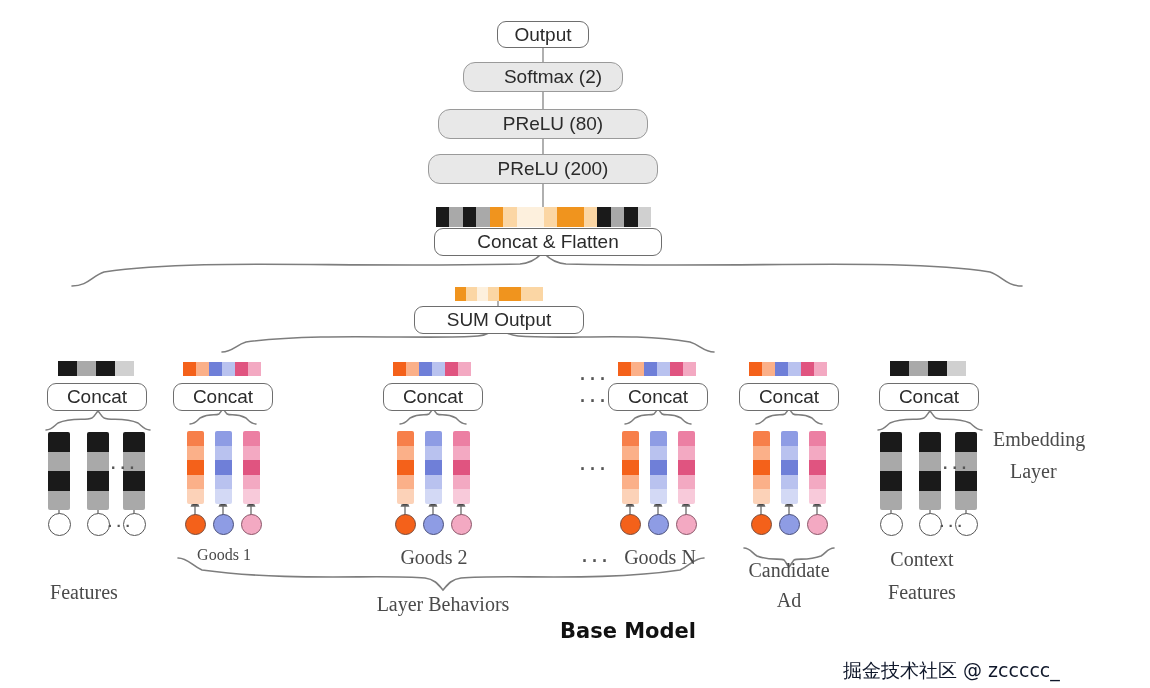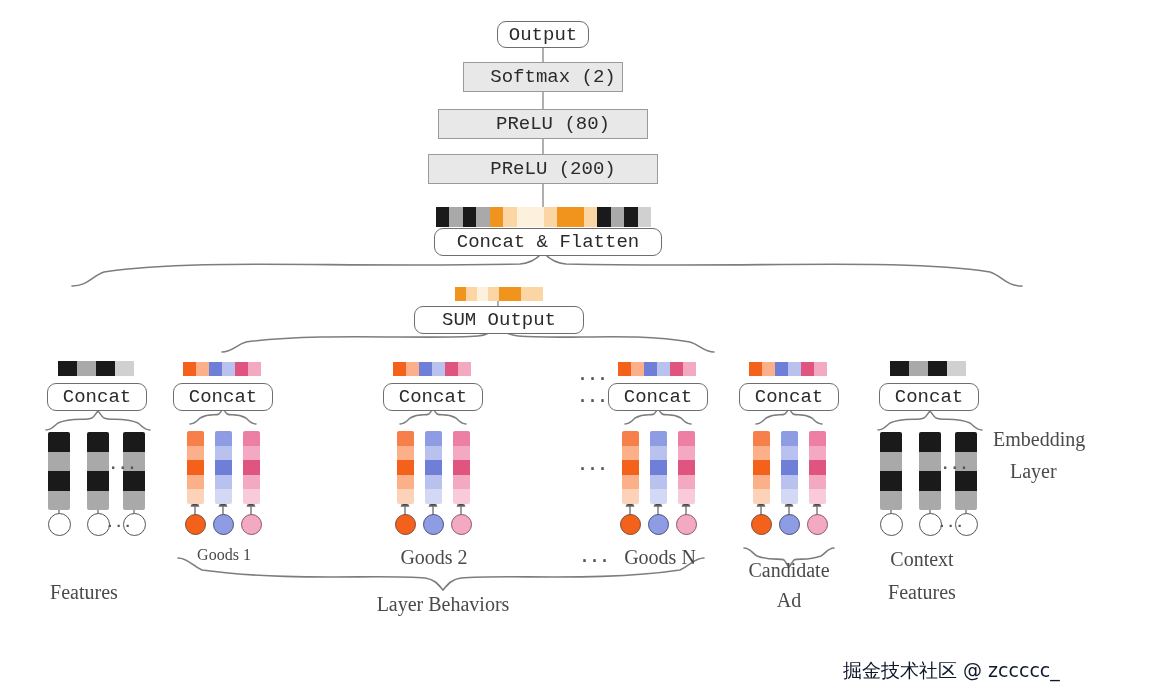--- a/index.html
+++ b/index.html
@@ -12,29 +12,29 @@
   #stage{position:relative;width:1150px;height:688px;}
 
   
   .node{
     position:absolute;
     box-sizing:border-box;
     display:flex;align-items:center;justify-content:center;
     background:#e8e8e8;
     border:1px solid #9a9a9a;
     color:#2b2b2b;
-    font-family:Liberation Mono, monospace;
+    font-family:Liberation Sans, sans-serif;
     white-space:nowrap;
   }
   .node.round{
     background:#ffffff;
     border:1.5px solid #6e6e6e;
     border-radius:9px;
   }
-  .node.rect{ border-radius:0;padding-left:20px; }
+  .node.rect{ border-radius:12px;padding-left:20px; }
 
   
   .txt{
     position:absolute;
     color:#4a4a4a;
     font-family:Liberation Serif, serif;
     white-space:nowrap;
     text-align:center;
   }
   .txt.center{transform:translateX(-50%);}
@@ -442,16 +442,17 @@
   <div class="dots" style="left:938px;top:518px;font-size:13px;">···</div>
 
   <div class="txt center" style="left:922px;top:548px;font-size:20px;">Context</div>
   <div class="txt center" style="left:922px;top:581px;font-size:20px;">Features</div>
 
   <div class="txt" style="left:993px;top:428px;font-size:20px;">Embedding</div>
   <div class="txt" style="left:1010px;top:460px;font-size:20px;">Layer</div>
 
   <div class="txt center" style="left:443px;top:593px;font-size:20px;">Layer Behaviors</div>
 
+  <div class="txt center bold" style="left:628px;top:619px;font-size:21px;">Base Model</div>
 
   <div class="wm" style="left:843px;top:658px;font-size:19px;">掘金技术社区 @ zccccc_</div>
 
 </div>
 
 </body></html>

